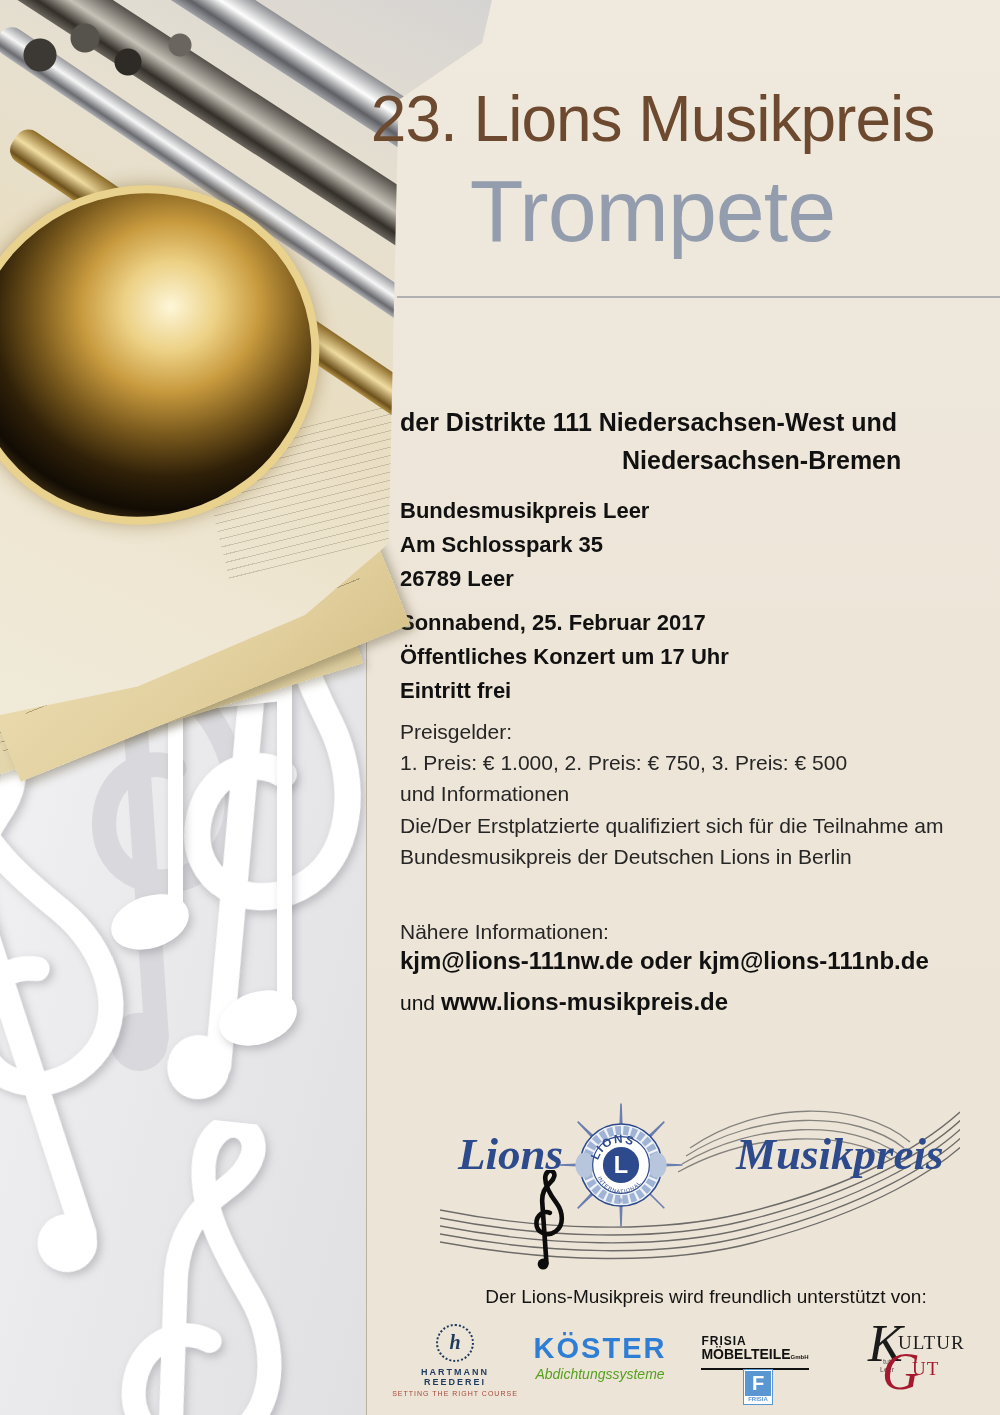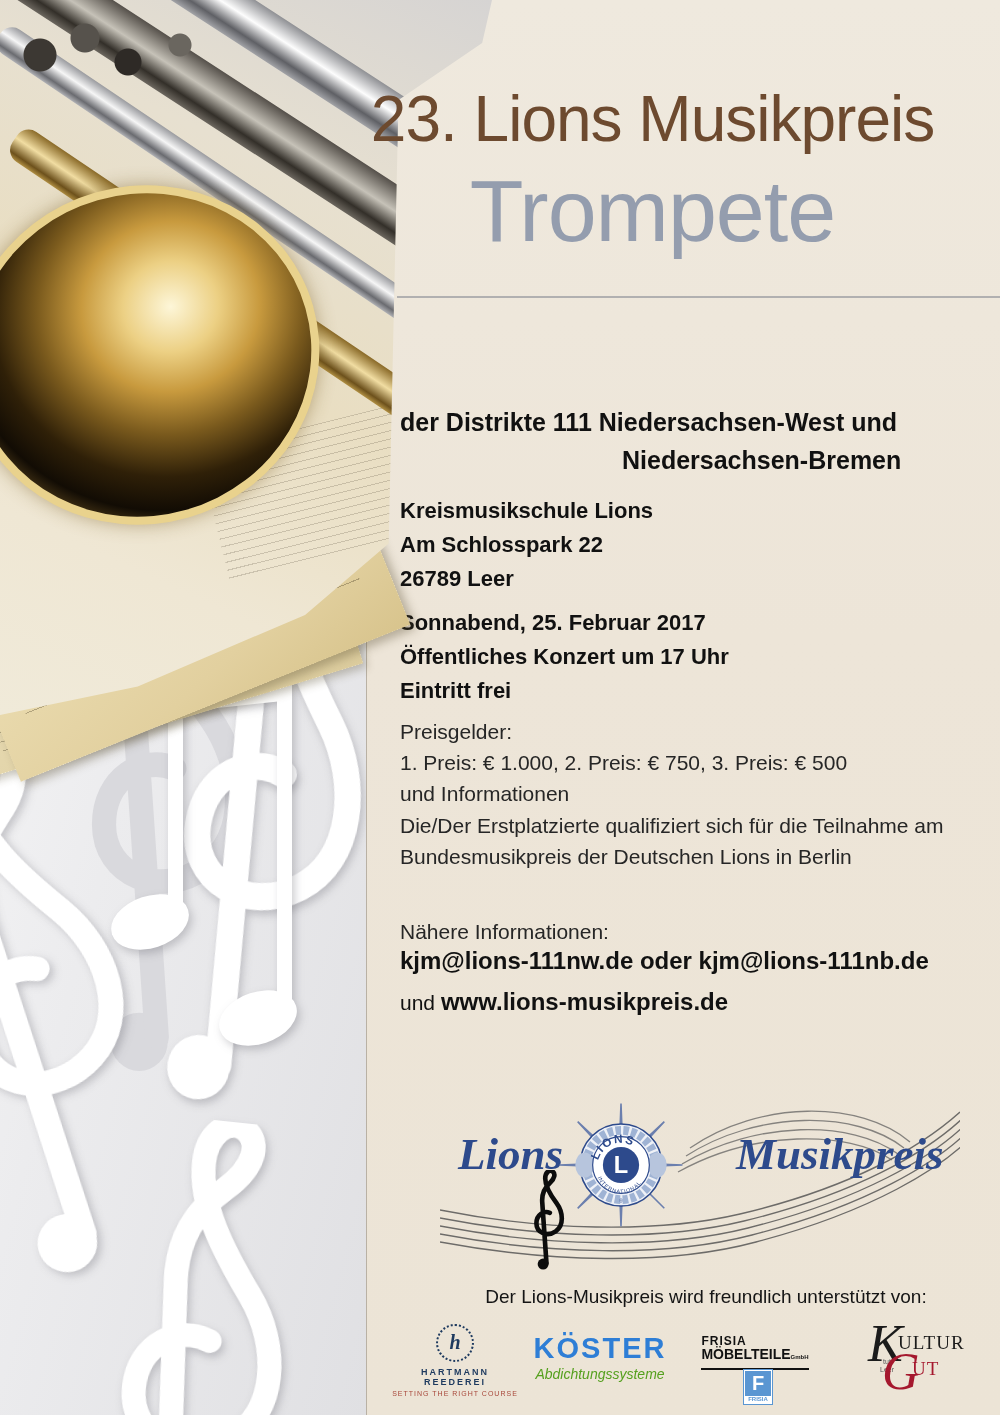--- a/index.html
+++ b/index.html
@@ -178,22 +178,22 @@
     <div class="t2">Trompete</div>
   </div>
   <div class="rule"></div>
 
   <div class="sub">
     <span>der Distrikte 111 Niedersachsen-West und</span>
     <span class="l2">Niedersachsen-Bremen</span>
   </div>
 
   <div class="block venue bold21">
-    <div>Kreismusikschule Lions</div>
-    <div>Am Schlosspark 22</div>
+    <div>Bundesmusikpreis Leer</div>
+    <div>Am Schlosspark 35</div>
     <div>26789 Leer</div>
   </div>
 
   <div class="block event bold21">
     <div>Sonnabend, 25. Februar 2017</div>
     <div>Öffentliches Konzert um 17 Uhr</div>
     <div>Eintritt frei</div>
   </div>
 
   <div class="block prizes reg21">

